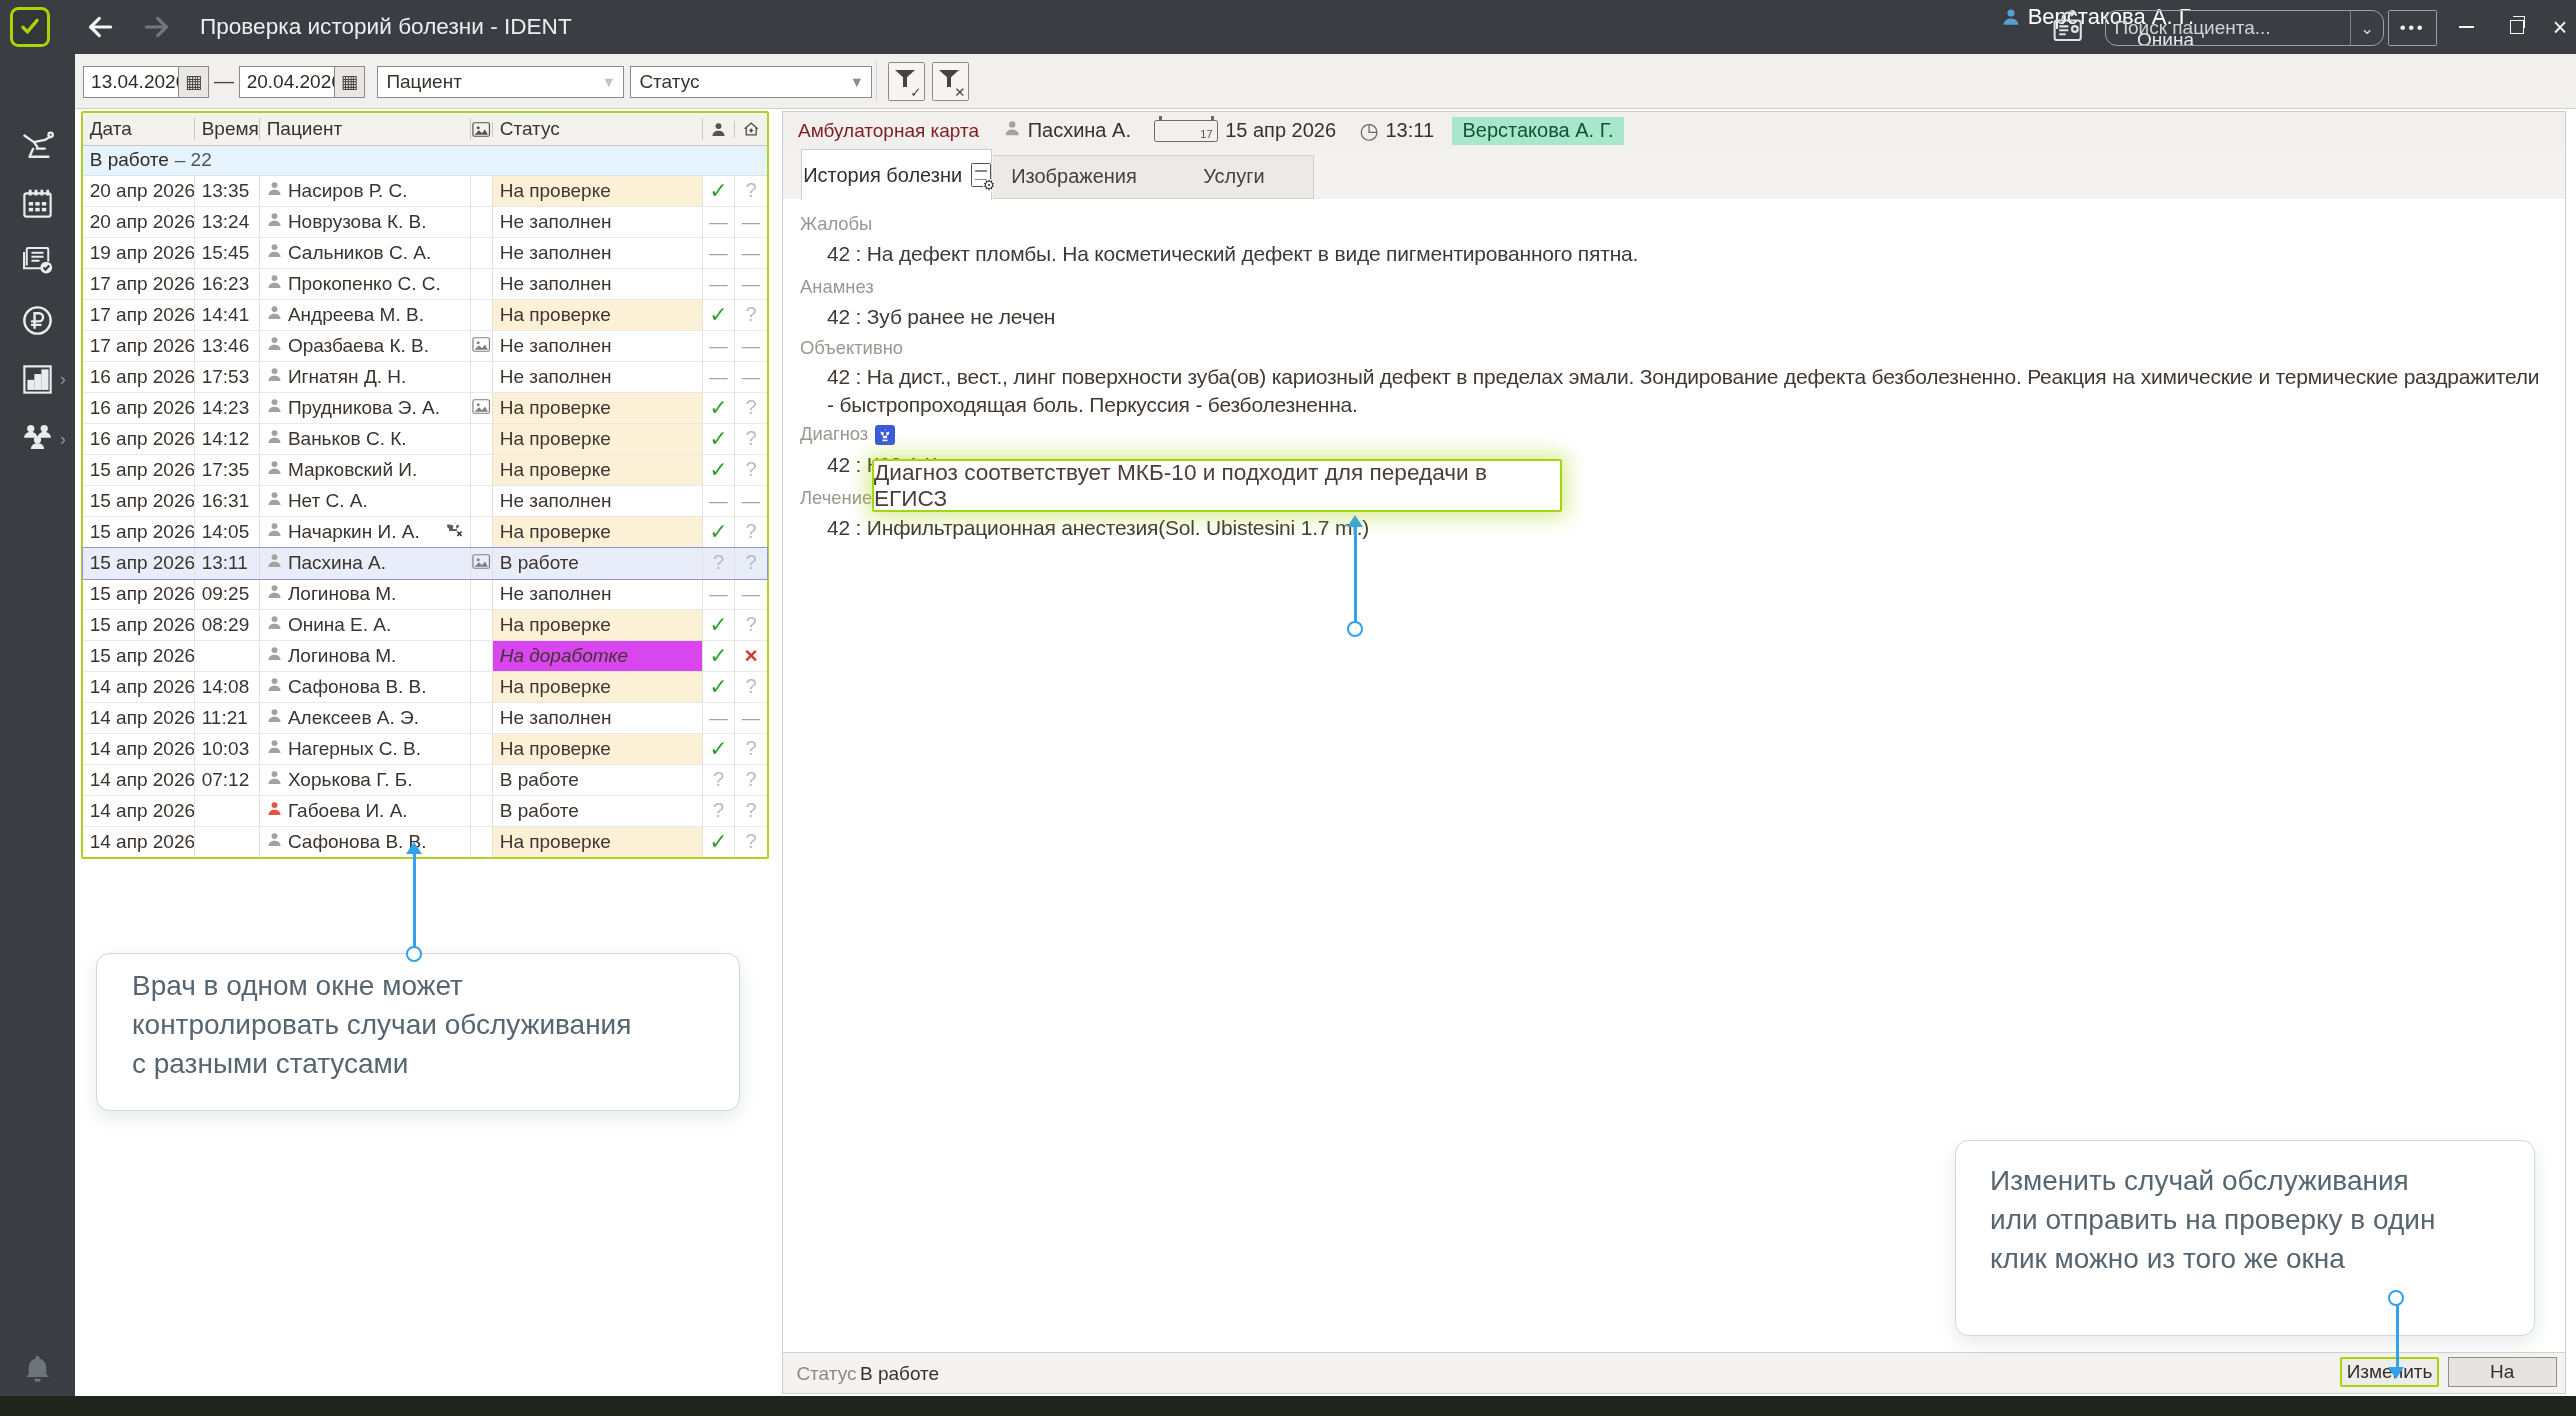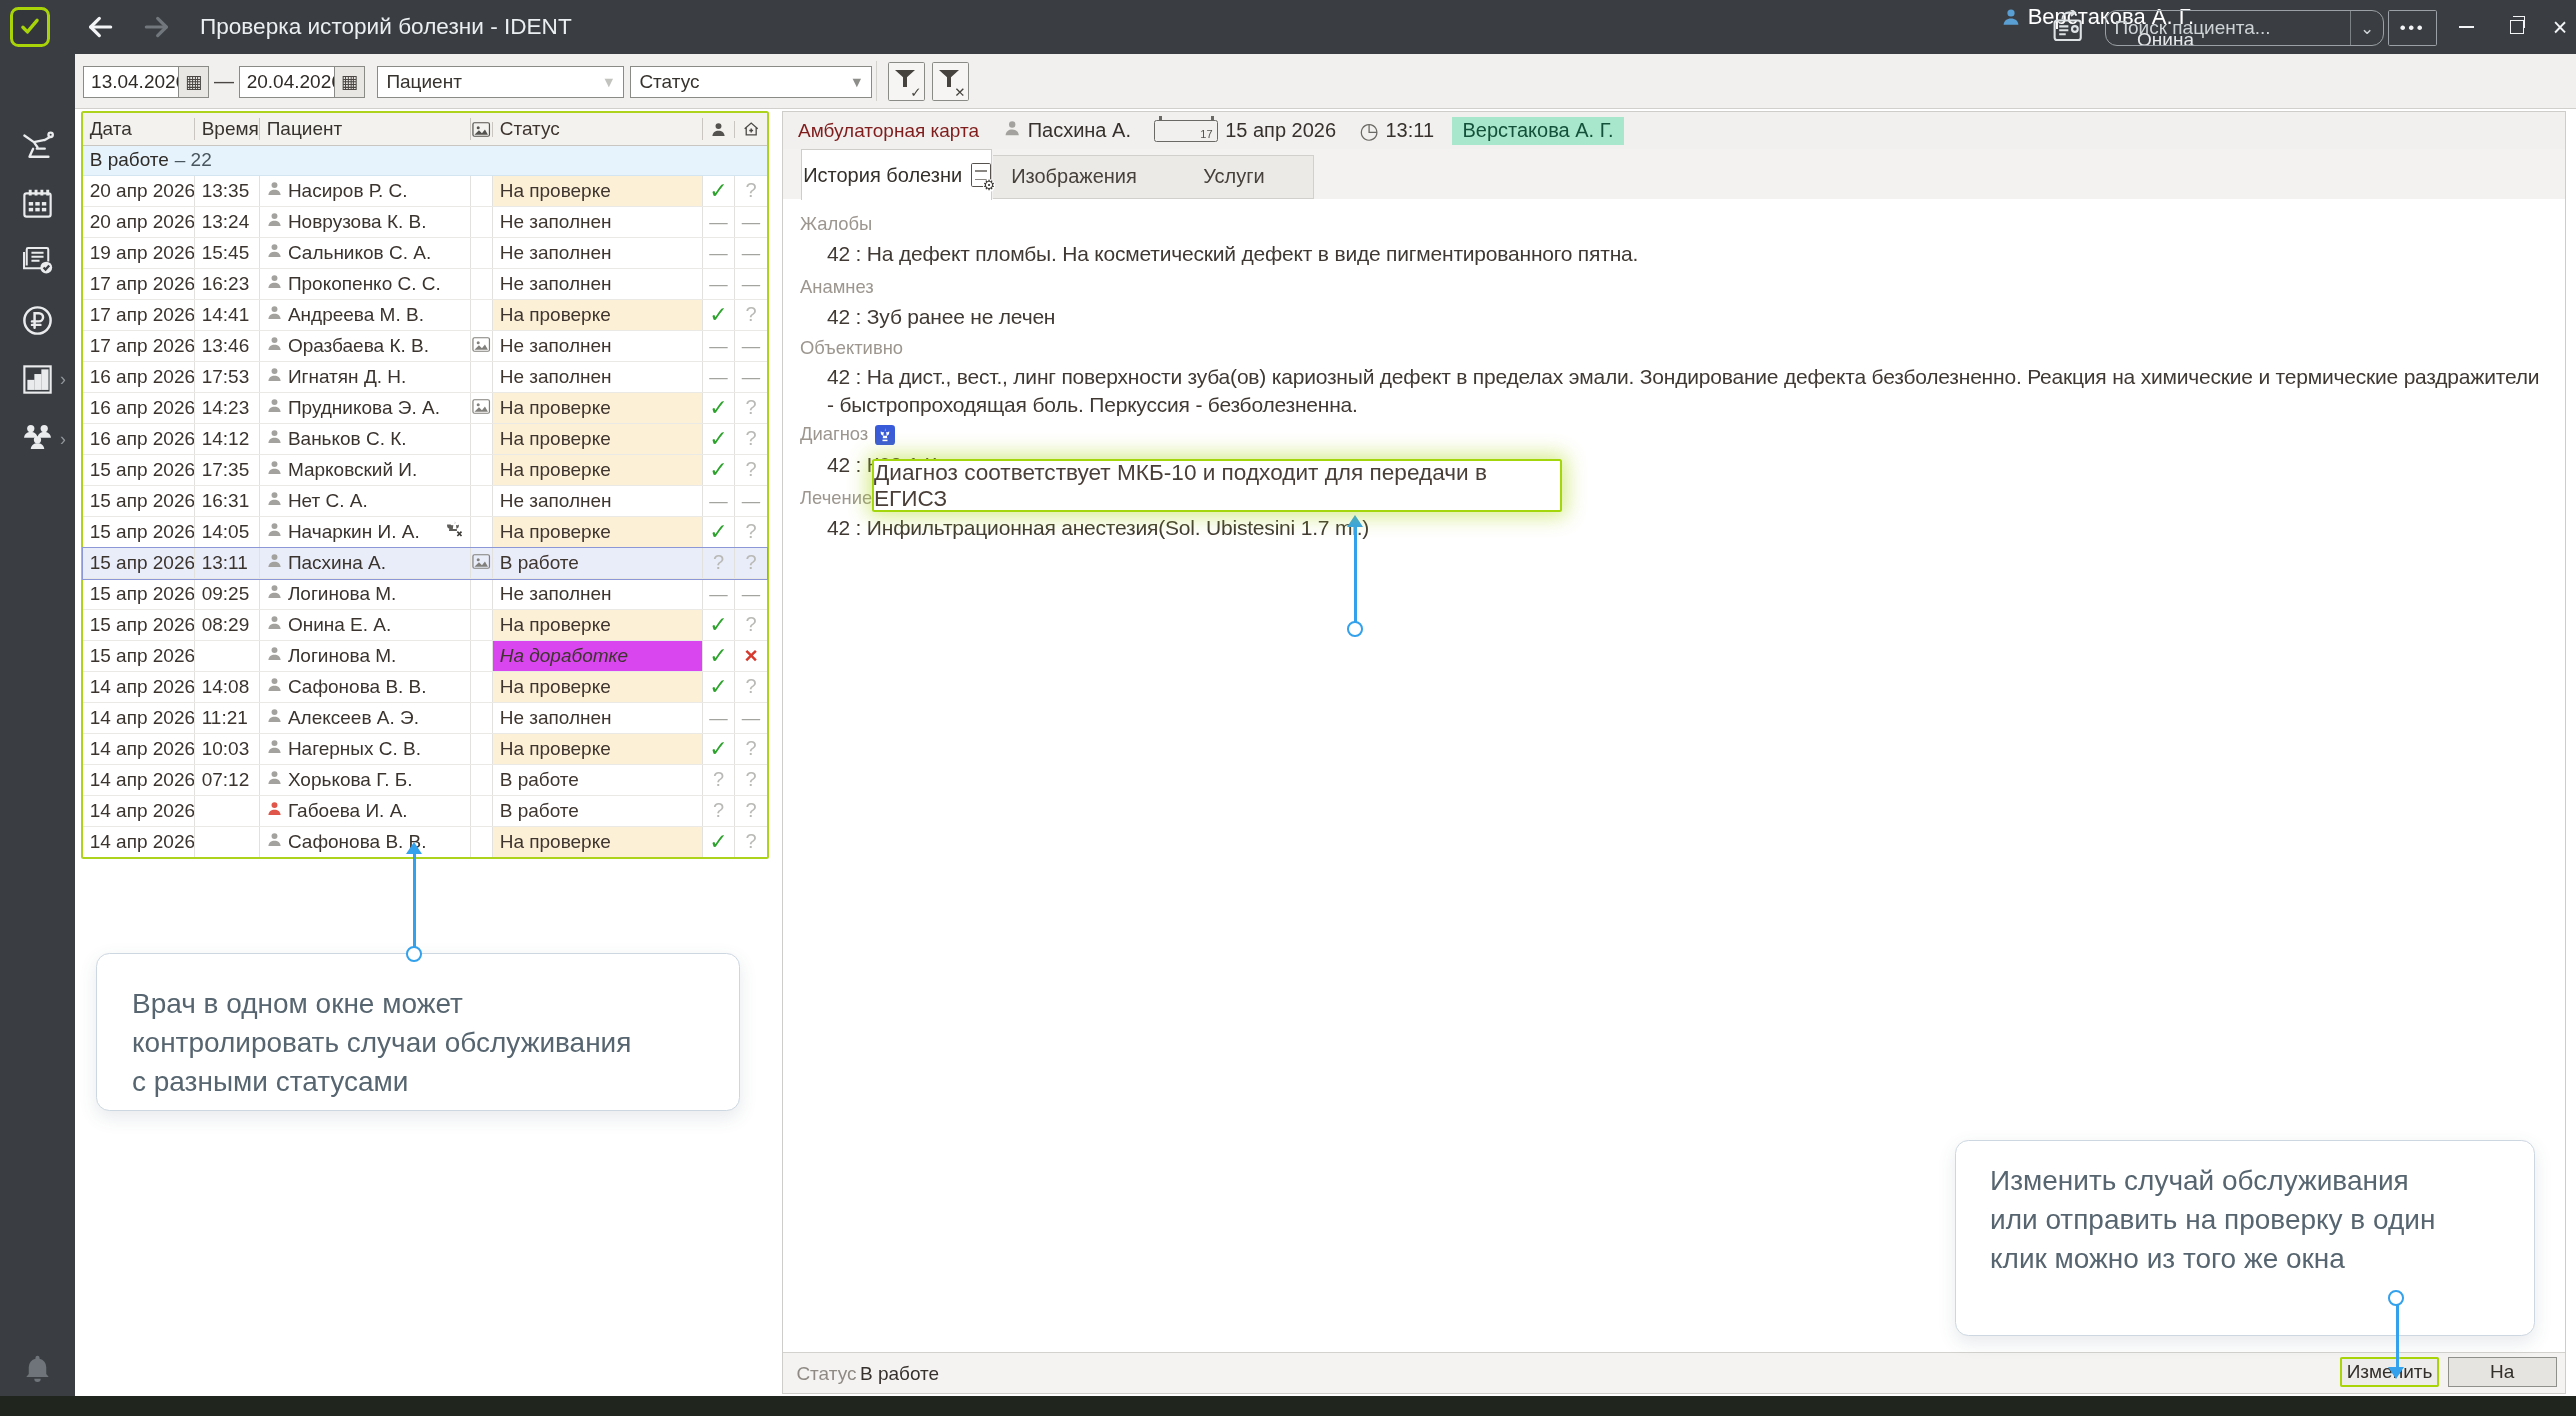--- a/index.html
+++ b/index.html
@@ -109,21 +109,21 @@
   #rpfooter .fval{position:absolute;left:77px;top:10px;color:#36312c;}
   .btn{position:absolute;top:4.2px;height:30px;line-height:28.5px;text-align:center;font-size:19px;color:#332f2a;box-sizing:border-box;}
   #btn-edit{right:126px;width:99px;background:#edecea;border:2.5px solid #a8d408;border-radius:1.7px;line-height:25px;}
   #btn-tocheck{right:8.4px;width:109px;background:#e6e4e1;border:0.8px solid #8f8f8c;}
   
   #tooltip{position:absolute;left:872px;top:459px;width:686px;height:49px;background:#fff;border:2.5px solid #a3d60b;
            border-radius:2.5px;box-shadow:0 0 20px 5px rgba(168,212,8,.45);z-index:30;
            display:flex;align-items:center;justify-content:center;font-size:22.6px;color:#4a3f38;}
   .callout{position:absolute;background:#fff;border:1.7px solid #ccd7e1;border-radius:13.4px;
            box-shadow:0 6.7px 18.4px rgba(60,80,100,.12);z-index:25;color:#56656f;font-size:28px;line-height:39px;}
-  #callout-left{left:96px;top:953px;width:644px;height:158px;padding:30px 0 0 35px;box-sizing:border-box;}
+  #callout-left{left:96px;top:953px;width:644px;height:158px;padding:12px 0 0 35px;box-sizing:border-box;}
   #callout-middle{left:886px;top:627px;width:741px;height:200px;padding:25px 0 0 28.5px;box-sizing:border-box;}
   #callout-right{left:1955px;top:1140px;width:580px;height:196px;padding:20px 0 0 34px;box-sizing:border-box;}
   .aline{position:absolute;width:2.5px;background:#33a1ec;z-index:26;}
   .ahead-up{position:absolute;width:0;height:0;border-left:8.4px solid transparent;border-right:8.4px solid transparent;
             border-bottom:12.6px solid #33a1ec;z-index:26;}
   .ahead-down{position:absolute;width:0;height:0;border-left:8.4px solid transparent;border-right:8.4px solid transparent;
             border-top:12.6px solid #33a1ec;z-index:40;}
   .acircle{position:absolute;width:11.7px;height:11.7px;border:2.5px solid #33a1ec;border-radius:50%;background:#fff;z-index:27;}
   #bottomstrip{position:absolute;left:0;top:1396px;width:2576px;height:20px;background:#20251d;}
 </style>

